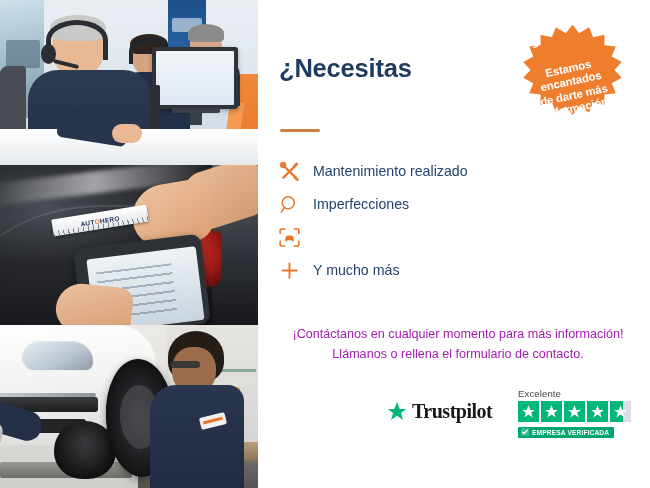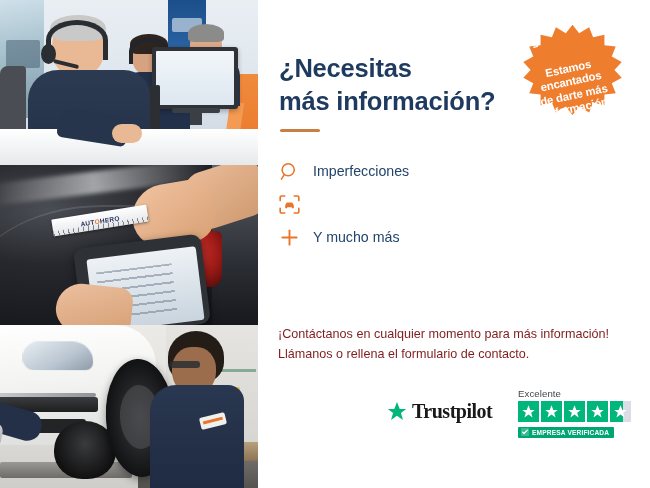--- a/index.html
+++ b/index.html
@@ -456,23 +456,24 @@
     font-size: 14.2px;
     line-height: 1;
     white-space: nowrap;
   }
 
   
   .contact {
     position: absolute;
     left: 20px; top: 325px;
     width: 360px;
-    color: #7f1d1d;
+    color: #a21caf;
     font-size: 12.6px;
     line-height: 1.55;
+    text-align: center;
   }
 
   
   .trustpilot {
     position: absolute;
     left: 128px; top: 388px;
     width: 268px; height: 58px;
   }
   .tp-logo {
     position: absolute;
@@ -622,21 +623,20 @@
 
       <div class="p3-glove"></div>
     </div>
 
   </div>
 
   <div class="content">
 
     <div class="heading">
       <span>¿Necesitas</span><br>
-      <span>más información?</span>
     </div>
     <div class="heading-rule"></div>
 
     <div class="badge">
       <svg viewBox="0 0 200 200" width="133" height="133">
         <path fill="#ef7d2e" d="M100 4
           l10 13 15-9 6 15 17-4 0 16 17 2-6 15 15 8-11 12 11 12-15 8 6 15-17 2 0 16-17-4-6 15-15-9-10 13-10-13-15 9-6-15-17 4 0-16-17-2 6-15-15-8 11-12-11-12 15-8-6-15 17-2 0-16 17 4 6-15 15 9z"></path>
       </svg>
       <div class="badge-inner">
         <svg class="badge-icon" viewBox="0 0 24 24">
@@ -650,20 +650,34 @@
           <span>encantados</span><br>
           <span>de darte más</span><br>
           <span>información</span>
         </div>
       </div>
     </div>
 
     <div class="features">
 
 
+      <div class="feature">
+        <span class="feature-icon">
+          <svg width="21" height="21" viewBox="0 0 24 24">
+            <g stroke="#e8762a" stroke-width="2.6" stroke-linecap="round">
+              <path d="M4.5 4.5L19 19"></path>
+              <path d="M19.5 4.5L5 19"></path>
+            </g>
+            <circle cx="4.6" cy="4.6" r="2.6" fill="none" stroke="#e8762a" stroke-width="2.2"></circle>
+            <path d="M18 18.6l3 2.6" stroke="#e8762a" stroke-width="3.2" stroke-linecap="round"></path>
+            <path d="M20.2 3.4l-2.6 2.6" stroke="#e8762a" stroke-width="3" stroke-linecap="round"></path>
+          </svg>
+        </span>
+        <span class="feature-label">Mantenimiento realizado</span>
+      </div>
 
       <div class="feature">
         <span class="feature-icon">
           <svg width="19" height="19" viewBox="0 0 22 22">
             <circle cx="9.5" cy="9" r="7" fill="none" stroke="#e8762a" stroke-width="1.8"></circle>
             <path d="M5 14.6L1.6 19.8" stroke="#e8762a" stroke-width="1.8" stroke-linecap="round"></path>
           </svg>
         </span>
         <span class="feature-label">Imperfecciones</span>
       </div>

